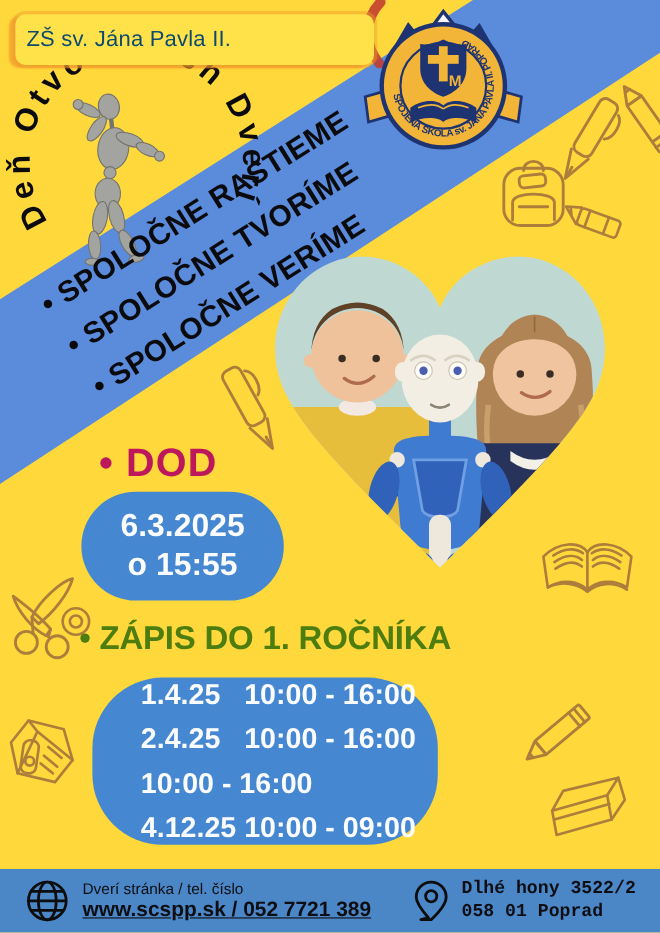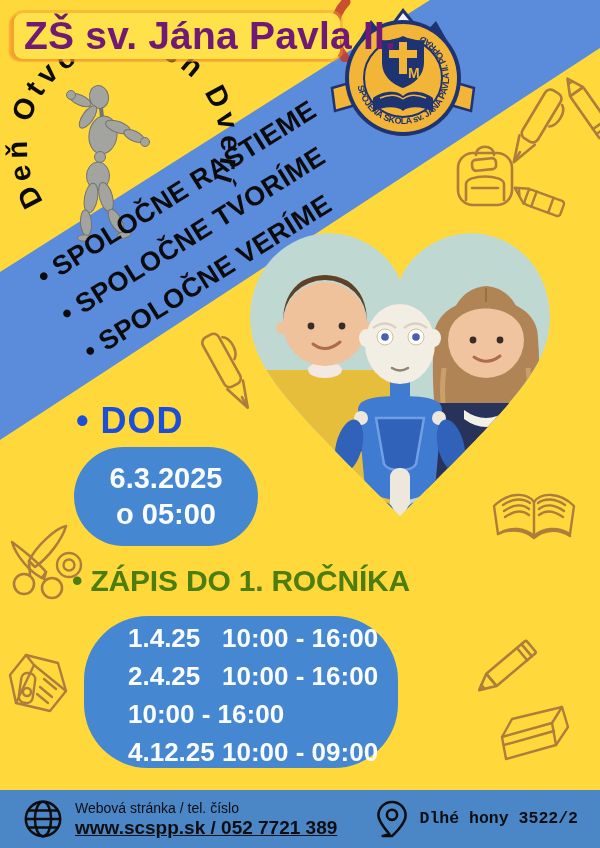--- a/index.html
+++ b/index.html
@@ -11,43 +11,43 @@
   svg{display:block;}
 
   
   .title-box{
     left:14px;top:13px;width:326px;height:46px;
     background:#FFE14A;border-radius:9px;
     box-shadow:0 0 0 3px rgba(240,155,45,.45), -5px 2px 2px rgba(236,130,40,.55);
     display:flex;align-items:center;padding-left:10px;box-sizing:border-box;
   }
   .title-box h1{
-    margin:0;font-size:39px;font-weight:bold;color:#701a75;letter-spacing:.2px;white-space:nowrap;
+    margin:0;font-size:20px;font-weight:normal;color:#0c4a6e;letter-spacing:.2px;white-space:nowrap;
   }
 
   
   .slogans{
     left:28px;top:260px;transform:rotate(-32deg);transform-origin:0 0;
     font-weight:bold;font-size:27px;line-height:44px;color:#0b0b0e;
     letter-spacing:.4px;white-space:nowrap;
   }
 
   
-  .h-dod{left:76px;top:400px;font-size:36px;font-weight:bold;color:#1d4ed8;letter-spacing:1px;}
+  .h-dod{left:90px;top:400px;font-size:36px;font-weight:bold;color:#be185d;letter-spacing:1px;}
   .h-zapis{left:72px;top:564px;font-size:30px;font-weight:bold;color:#4d7c0f;letter-spacing:-.2px;}
 
   
   .pill{background:#4587D0;color:#FBFCFF;font-weight:bold;text-align:center;}
   .pill-dod{
     left:74px;top:447px;width:184px;height:99px;border-radius:50px;
     display:flex;flex-direction:column;justify-content:center;gap:3px;font-size:29px;
   }
   .pill-zapis{
     left:84px;top:616px;width:314px;height:152px;border-radius:64px;
-    display:flex;flex-direction:column;justify-content:flex-end;gap:7px;
+    display:flex;flex-direction:column;justify-content:space-between;gap:7px;
     font-size:26px;box-sizing:border-box;padding-left:44px;
   }
   .zrow{display:flex;text-align:left;}
   .zdate{width:94px;}
 
   
   .footer{
     left:0;top:790px;width:600px;height:58px;background:#4B86C6;color:#0e0e12;
     display:flex;align-items:center;justify-content:space-between;
     padding:0 22px;box-sizing:border-box;
@@ -282,21 +282,21 @@
     <path d="M52,98 C62,94 70,95 75,99 M98,98 C88,94 80,95 75,99" stroke="#F2B537" stroke-width="1.5" fill="none"></path>
   </svg>
 
   <div class="abs title-box">
     <h1>ZŠ sv. Jána Pavla II.</h1>
   </div>
 
   <div class="abs h-dod">• DOD</div>
   <div class="abs pill pill-dod">
     <div>6.3.2025</div>
-    <div>o 05:00</div>
+    <div>o 15:55</div>
   </div>
 
   <div class="abs h-zapis">• ZÁPIS DO 1. ROČNÍKA</div>
   <div class="abs pill pill-zapis">
     <div class="zrow">
       <span class="zdate">1.4.25</span>
       <span>10:00 - 16:00</span>
     </div>
     <div class="zrow">
       <span class="zdate">2.4.25</span>
@@ -312,28 +312,29 @@
   </div>
 
   <div class="abs footer">
     <div class="fgroup">
       <svg width="42" height="42" viewBox="0 0 44 44" fill="none" stroke="#0d0d0d" stroke-width="2.6">
         <circle cx="22" cy="22" r="18"></circle>
         <ellipse cx="22" cy="22" rx="8.5" ry="18"></ellipse>
         <path d="M4,22 L40,22 M7,13 L37,13 M7,31 L37,31"></path>
       </svg>
       <div>
-        <div class="flabel">Webová stránka / tel. číslo</div>
+        <div class="flabel">Dverí stránka / tel. číslo</div>
         <div class="fstrong">www.scspp.sk / 052 7721 389</div>
       </div>
     </div>
     <div class="fgroup">
       <svg width="34" height="44" viewBox="0 0 40 48" fill="none" stroke="#0d0d0d" stroke-width="3" stroke-linejoin="round">
         <path d="M20,4 C11,4 4,11 4,20 C4,27 12,36 17,42 L9,44 L20,44 C20,44 36,30 36,20 C36,11 29,4 20,4 Z"></path>
         <circle cx="20" cy="19" r="6"></circle>
       </svg>
       <div class="faddr">
         <div>Dlhé hony 3522/2</div>
+        <div>058 01 Poprad</div>
       </div>
     </div>
   </div>
 
 </div>
 
 </body></html>

